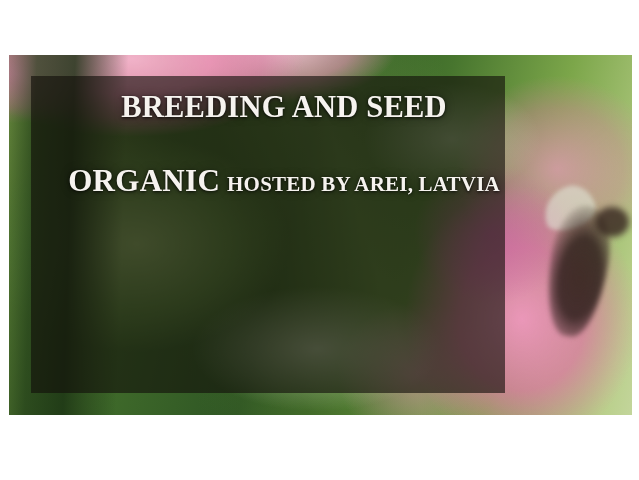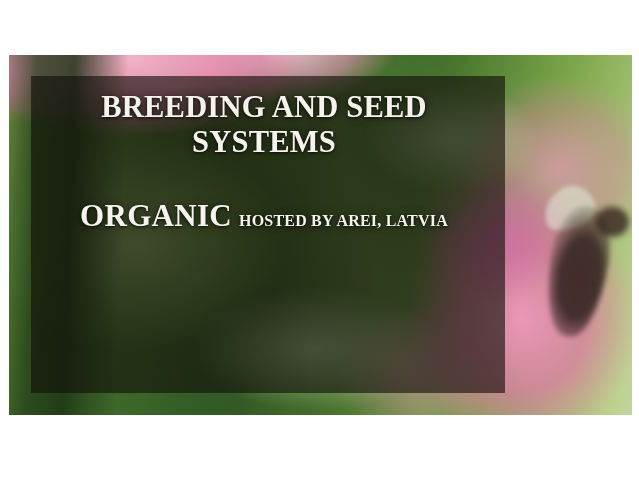--- a/index.html
+++ b/index.html
@@ -178,21 +178,21 @@
     left: 31px;
     top: 76px;
     width: 474px;
     height: 317px;
     background: rgba(18,14,10,0.62);
   }
 
   
   .text-block {
     position: absolute;
-    left: 27px;
+    left: 47px;
     top: 76px;
     width: 474px;
     height: 317px;
     box-sizing: border-box;
     padding: 14px 18px 0 18px;
     text-align: center;
     color: #f6f3ef;
   }
 
   .title {
@@ -234,21 +234,21 @@
     font-family: "Liberation Serif", serif;
     font-weight: bold;
     font-size: 31px;
     letter-spacing: 0.3px;
     vertical-align: baseline;
   }
 
   .venue-host {
     font-family: "Liberation Serif", serif;
     font-weight: bold;
-    font-size: 16px;
+    font-size: 21px;
     letter-spacing: 0.2px;
     vertical-align: baseline;
     padding-left: 7px;
   }
 </style>
 </head>
 <body>
 
 <div id="poster">
 
@@ -264,21 +264,20 @@
     <div class="bee-body"></div>
     <div class="bee-head"></div>
   </div>
 
   <div class="overlay"></div>
 
   <div class="text-block">
 
     <div class="title">
       <div>BREEDING AND SEED</div>
-      <div>SYSTEMS</div>
     </div>
 
 
     <div class="venue">
       <span class="venue-mode">ORGANIC</span><span class="venue-host">HOSTED BY AREI, LATVIA</span>
     </div>
 
   </div>
 
 </div>

